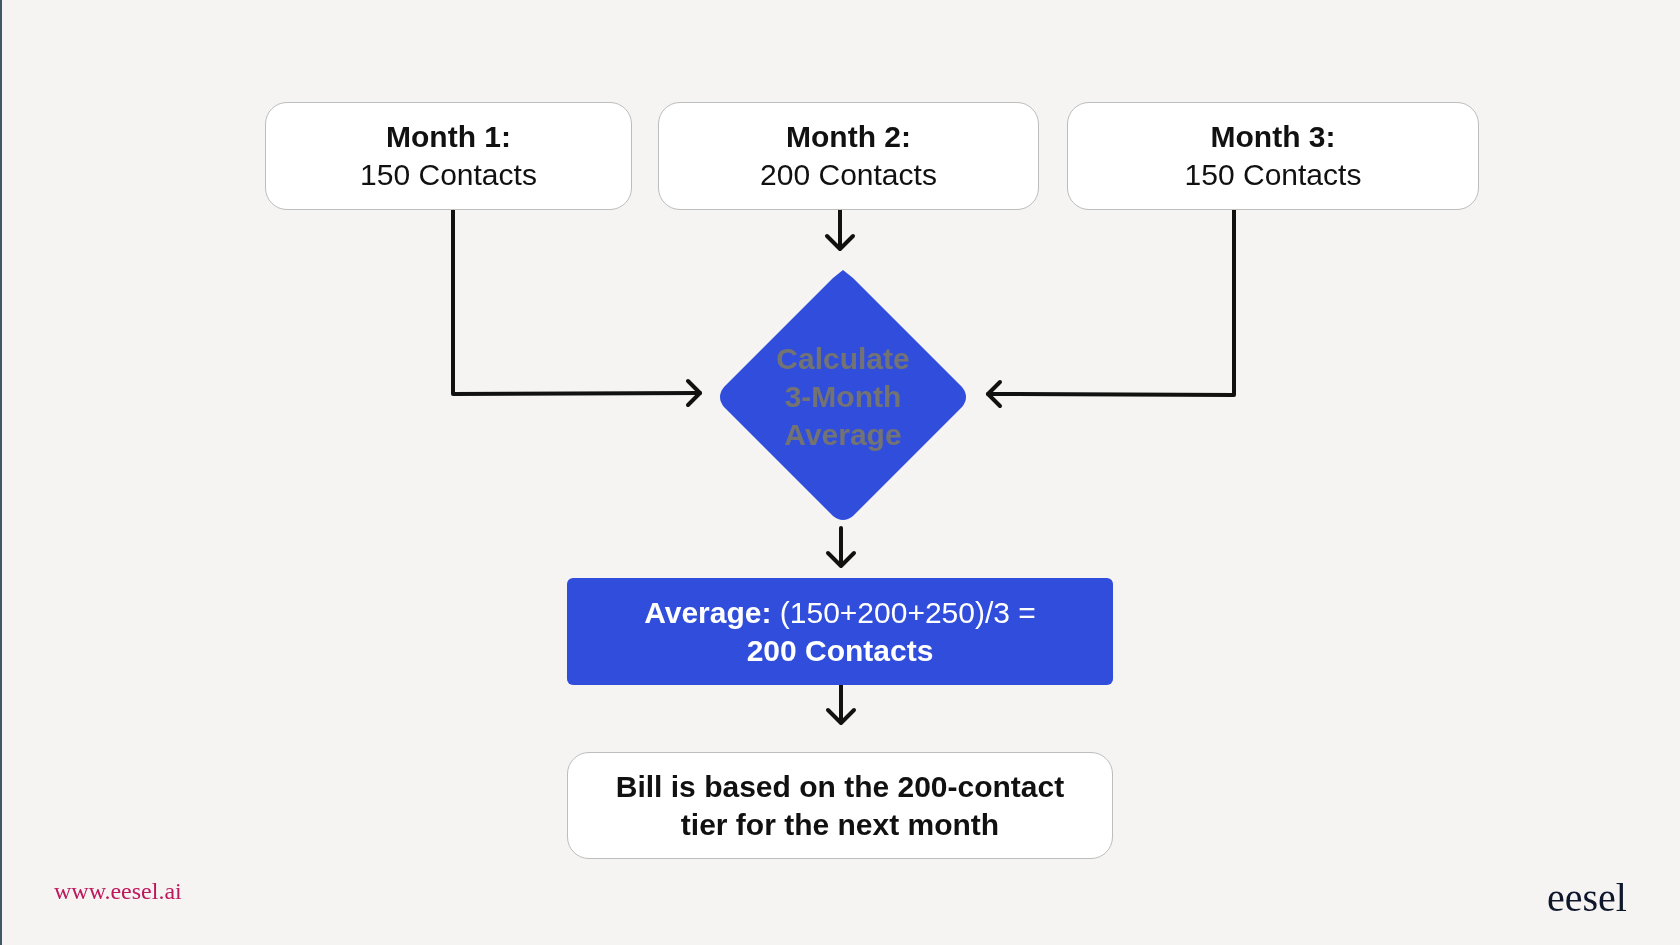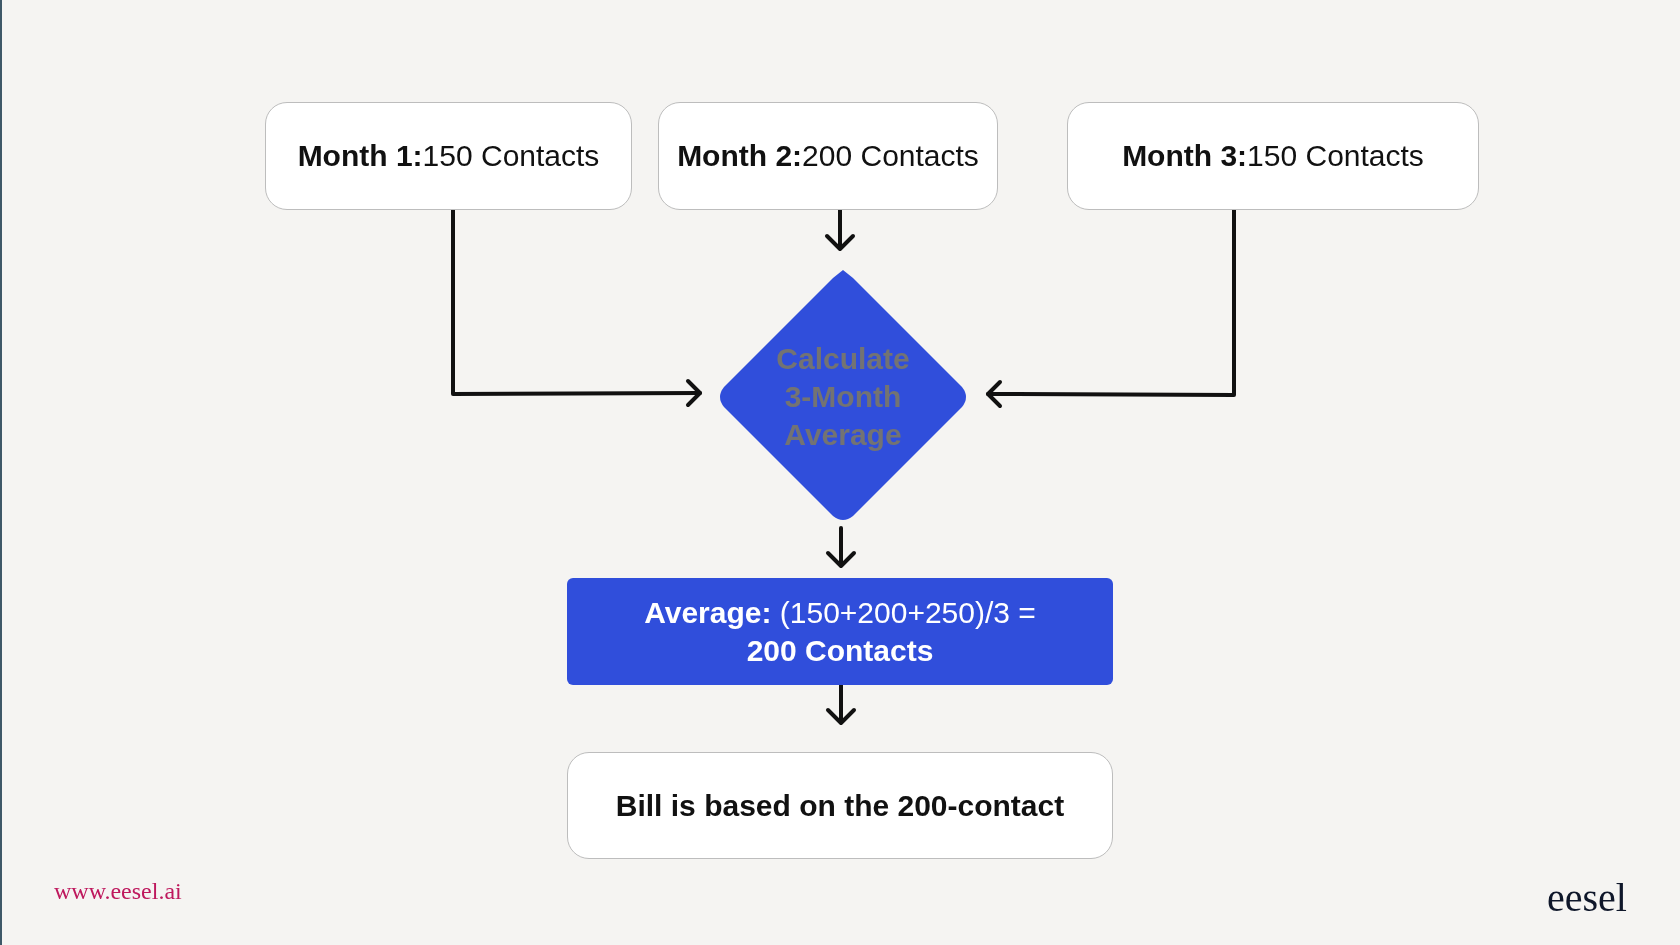--- a/index.html
+++ b/index.html
@@ -6,21 +6,21 @@
   body {
     width:1680px; height:945px; position:relative; overflow:hidden;
     background:#F5F4F2;
     font-family:"Liberation Sans", "DejaVu Sans", sans-serif;
     color:#111;
   }
   .edge { position:absolute; left:0; top:0; width:2px; height:945px; background:#3E5868; }
   .box {
     position:absolute; box-sizing:border-box;
     background:#FFFFFF; border:1px solid #BDBDBD; border-radius:22px;
-    display:flex; flex-direction:row; align-items:center; justify-content:center;
+    display:flex; flex-direction:column; align-items:center; justify-content:center;
     text-align:center; font-size:30px; line-height:38px;
   }
   .box .title { font-weight:bold; }
   .blue-box {
     position:absolute; box-sizing:border-box;
     background:#304EDB; border-radius:6px; color:#fff;
     display:flex; flex-direction:column; align-items:center; justify-content:center;
     text-align:center; font-size:30px; line-height:38px;
   }
   .blue-box b { font-weight:bold; }
@@ -63,21 +63,21 @@
 
     <path d="M841 685 L841 722"></path>
     <path d="M828 710 L841 723 L854 710"></path>
   </g>
 </svg>
 
 <div class="box" style="left:265px; top:102px; width:367px; height:108px;">
   <div class="title">Month 1:</div>
   <div>150 Contacts</div>
 </div>
-<div class="box" style="left:658px; top:102px; width:340px; height:108px;">
+<div class="box" style="left:658px; top:102px; width:381px; height:108px;">
   <div class="title">Month 2:</div>
   <div>200 Contacts</div>
 </div>
 <div class="box" style="left:1067px; top:102px; width:412px; height:108px;">
   <div class="title">Month 3:</div>
   <div>150 Contacts</div>
 </div>
 
 <div class="diamond-wrap">
   <svg width="262" height="262">
@@ -92,16 +92,17 @@
 
 <div class="blue-box" style="left:567px; top:578px; width:546px; height:107px;">
   <div>
     <b>Average:</b><span> (150+200+250)/3 =</span>
   </div>
   <b>200 Contacts</b>
 </div>
 
 <div class="box" style="left:567px; top:736px; width:546px; height:107px; font-weight:bold;margin-top:16px;">
   <div>Bill is based on the 200-contact</div>
+  <div>tier for the next month</div>
 </div>
 
 <div class="footer-url">www.eesel.ai</div>
 <div class="footer-logo">eesel</div>
 
 </body></html>

